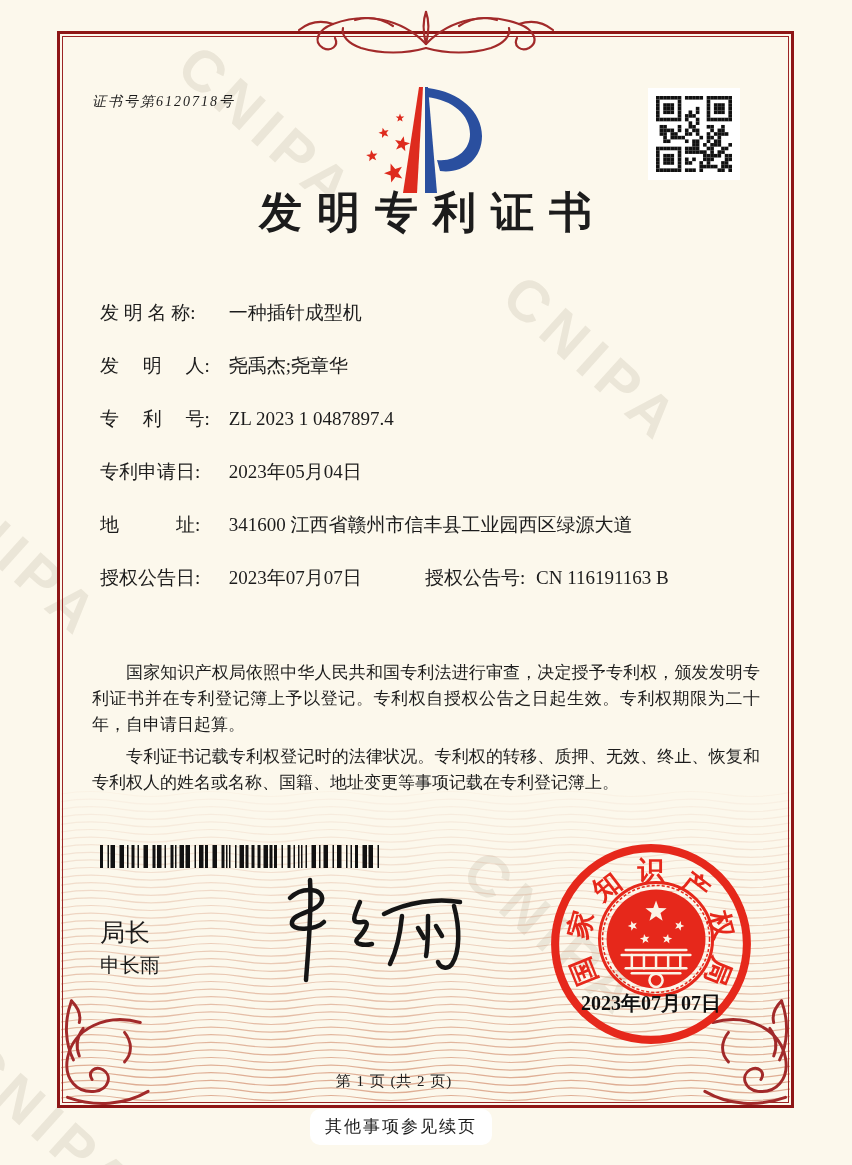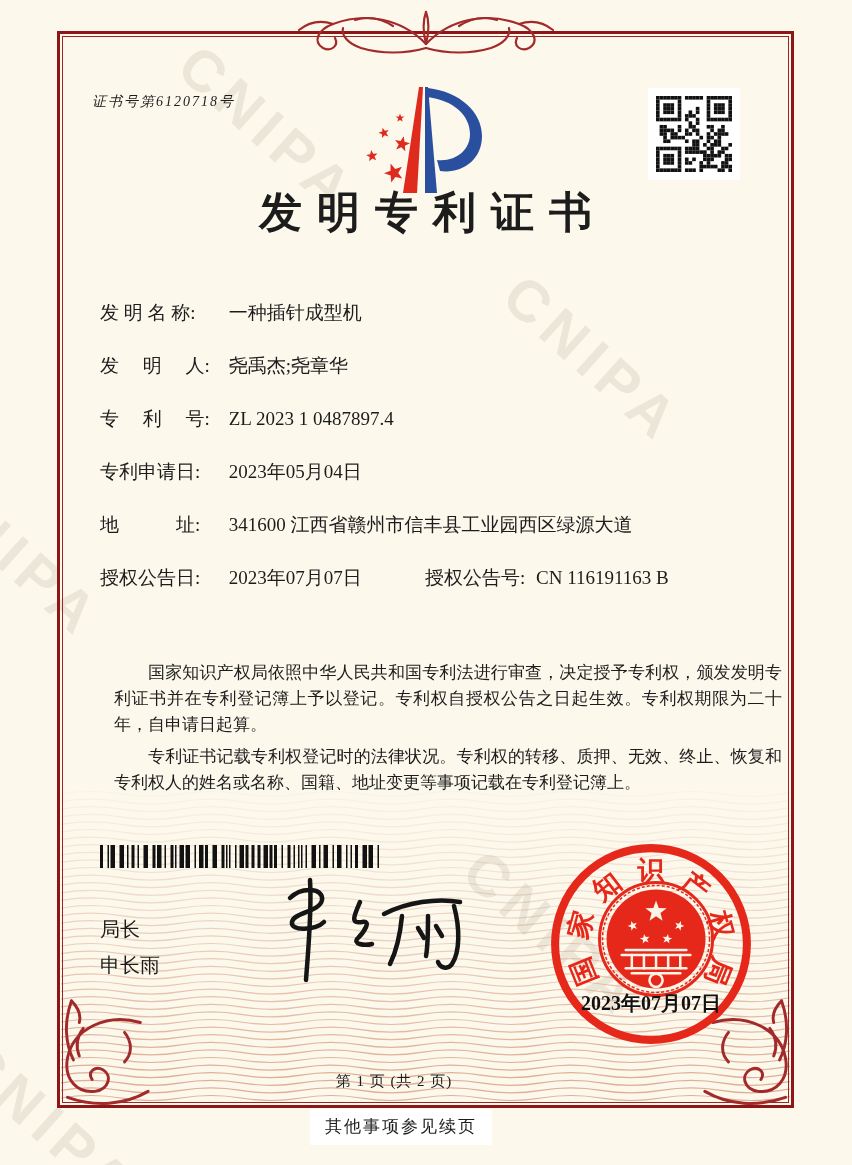--- a/index.html
+++ b/index.html
@@ -37,43 +37,43 @@
     text-align:center; font-size:43px; font-weight:600;
     letter-spacing:15px; text-indent:15px; z-index:4;
   }
   
   .fields{position:absolute; left:100px; top:300px; width:660px; z-index:4;}
   .field-row{height:53px; font-size:19px; position:relative; white-space:nowrap;}
   .field-label{display:inline-block; min-width:118px;}
   .field-value{margin-left:6px;}
   .grant{position:absolute; left:325px; top:0;}
   
-  .paras{position:absolute; left:92px; top:660px; width:668px; z-index:4;margin-left:22px;}
+  .paras{position:absolute; left:92px; top:660px; width:668px; z-index:4;}
   .paras p{margin:0 0 6px 0; text-indent:2em; font-size:17px; line-height:26px; text-align:justify;}
   
   .guilloche{position:absolute; left:61px; top:790px; z-index:1;}
   .barcode{position:absolute; left:100px; top:845px; z-index:4;}
-  .signer-title{position:absolute; left:100px; top:916px; font-size:20px; z-index:4;
+  .signer-title{position:absolute; left:100px; top:916px; font-size:25px; z-index:4;
     font-family:"Liberation Sans", sans-serif;}
   .signer-name{position:absolute; left:100px; top:952px; font-size:20px; z-index:4;
     font-family:Liberation Serif, serif;}
   .signature{position:absolute; left:232px; top:872px; z-index:5;}
   .seal{position:absolute; left:545px; top:838px; z-index:5;}
   .seal-char{font-family:"Liberation Serif", serif; font-size:27px; font-weight:bold; fill:#e6281b;}
   .seal-date{
     position:absolute; left:545px; top:990px; width:212px; text-align:center;
     font-size:20px; font-weight:bold; color:#111; z-index:6;
   }
   .page-num{
     position:absolute; left:57px; top:1072px; width:674px; text-align:center;
     font-size:15px; letter-spacing:1px; z-index:4;
   }
   .note-box{
     position:absolute; left:310px; top:1109px; width:182px; height:36px; line-height:36px;
-    background:#ffffff; text-align:center; font-size:17px; letter-spacing:2px; z-index:8;
+    background:#ffffff; text-align:center; font-size:17px; letter-spacing:2px; z-index:8;border-radius:10px;
   }
   .ornament-top{position:absolute; left:291px; top:4px; z-index:3;}
   .flourish{position:absolute; z-index:3;}
   .flourish.bl{left:38px; top:995px;}
   .flourish.br{left:697px; top:995px;}
 </style>
 </head>
 <body>
 
 <div class="page">

